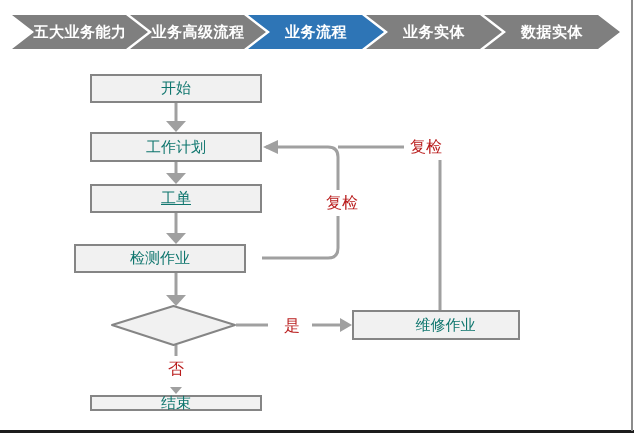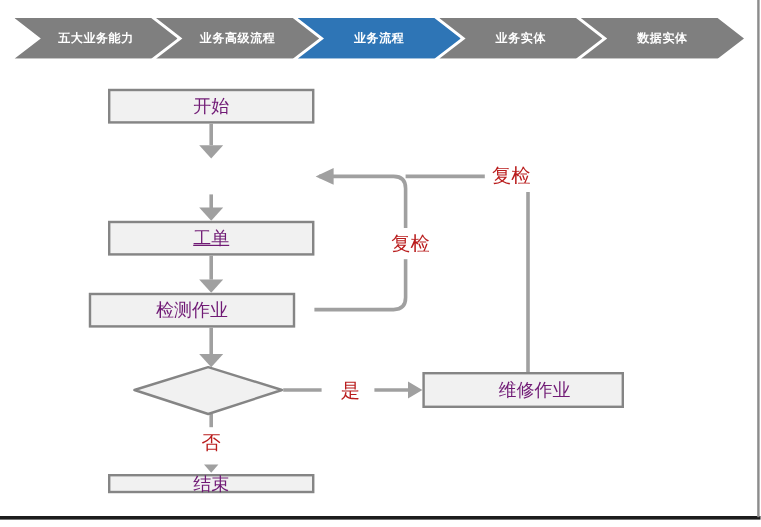--- a/index.html
+++ b/index.html
@@ -11,31 +11,31 @@
   }
   
   .frame-bottom { position:absolute; left:0; top:430px; width:634px; height:3px; background:#1c1c1c; }
   .frame-right  { position:absolute; left:631px; top:0; width:2px; height:431px; background:#8c8c8c; }
 
   
   .chev {
     position:absolute; top:15px; height:34px; width:136px;
     background:#7f7f7f; color:#ffffff;
     display:flex; align-items:center; justify-content:center;
-    font-size:10px; font-weight:bold; letter-spacing:0.5px;
+    font-size:15px; font-weight:bold; letter-spacing:0.5px;
     clip-path:polygon(0 0, calc(100% - 22px) 0, 100% 50%, calc(100% - 22px) 100%, 0 100%, 22px 50%);
     cursor:pointer;
   }
   .chev.active { background:#2e75b6; }
 
   
   .node {
     position:absolute; background:#f1f1f1; border:2px solid #858585;
     display:flex; align-items:center; justify-content:center;
-    font-size:15px; color:#701a75; z-index:2;
+    font-size:15px; color:#0f766e; z-index:2;
   }
   .n-start   { left:90px;  top:74px;  width:172px; height:29px; }
   .n-plan    { left:90px;  top:132px; width:172px; height:30px; }
   .n-order   { left:90px;  top:184px; width:172px; height:29px;text-decoration:underline; }
   .n-inspect { left:74px;  top:244px; width:172px; height:29px; }
   .n-end     { left:90px;  top:395px; width:172px; height:16px; }
   .n-repair  { left:352px; top:310px; width:168px; height:30px;padding-left:19px; }
 
   .diamond-label {
     position:absolute; left:112px; top:306px; width:123px; height:39px;
@@ -102,20 +102,21 @@
       <polygon points="166,295 186,295 176,306"></polygon>
       <polygon points="170,387 182,387 176,394"></polygon>
       <polygon points="340,318 340,332 352,325"></polygon>
       <polygon points="263,147 278,140 278,154"></polygon>
     </g>
 
     <polygon points="112,325 173.5,306 235,325 173.5,345" fill="#f1f1f1" stroke="#858585" stroke-width="2" stroke-linejoin="round"></polygon>
   </svg>
 
   <div class="node n-start">开始</div>
+  <div class="node n-plan">工作计划</div>
   <div class="node n-order">工单</div>
   <div class="node n-inspect">检测作业</div>
   <div class="node n-end">结束</div>
   <div class="node n-repair">维修作业</div>
 
   <div class="edge-label lbl-recheck-inner">复检</div>
   <div class="edge-label lbl-recheck-outer">复检</div>
   <div class="edge-label lbl-yes">是</div>
   <div class="edge-label lbl-no">否</div>
 

